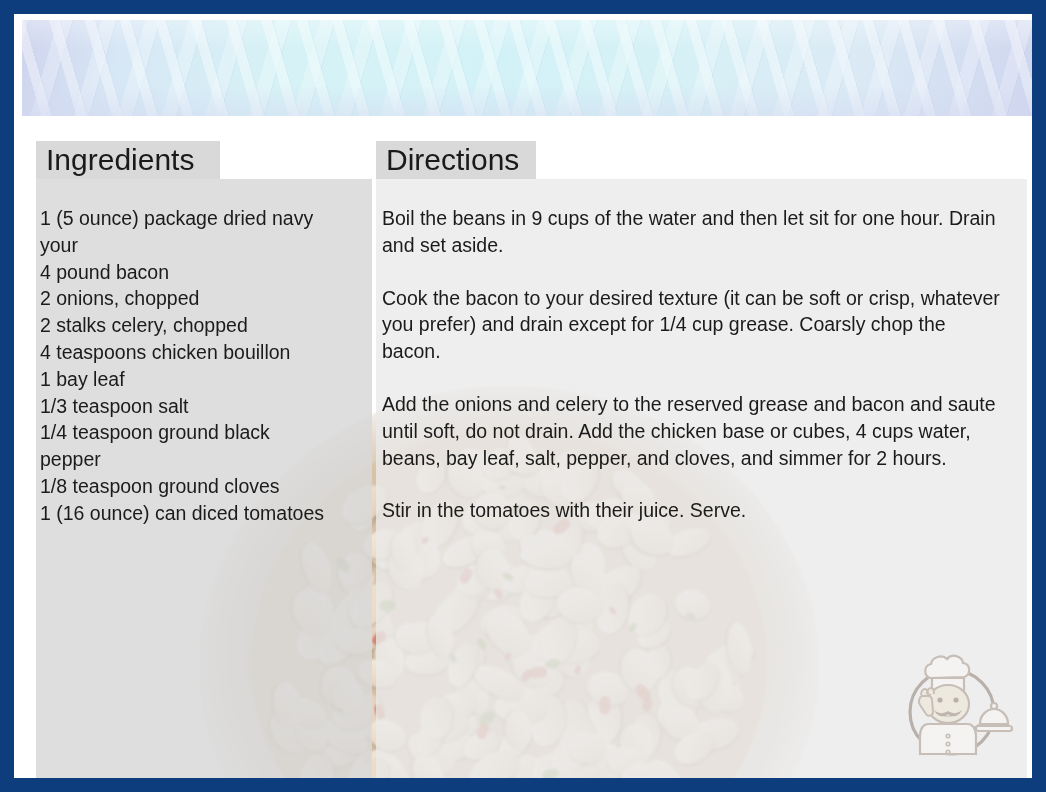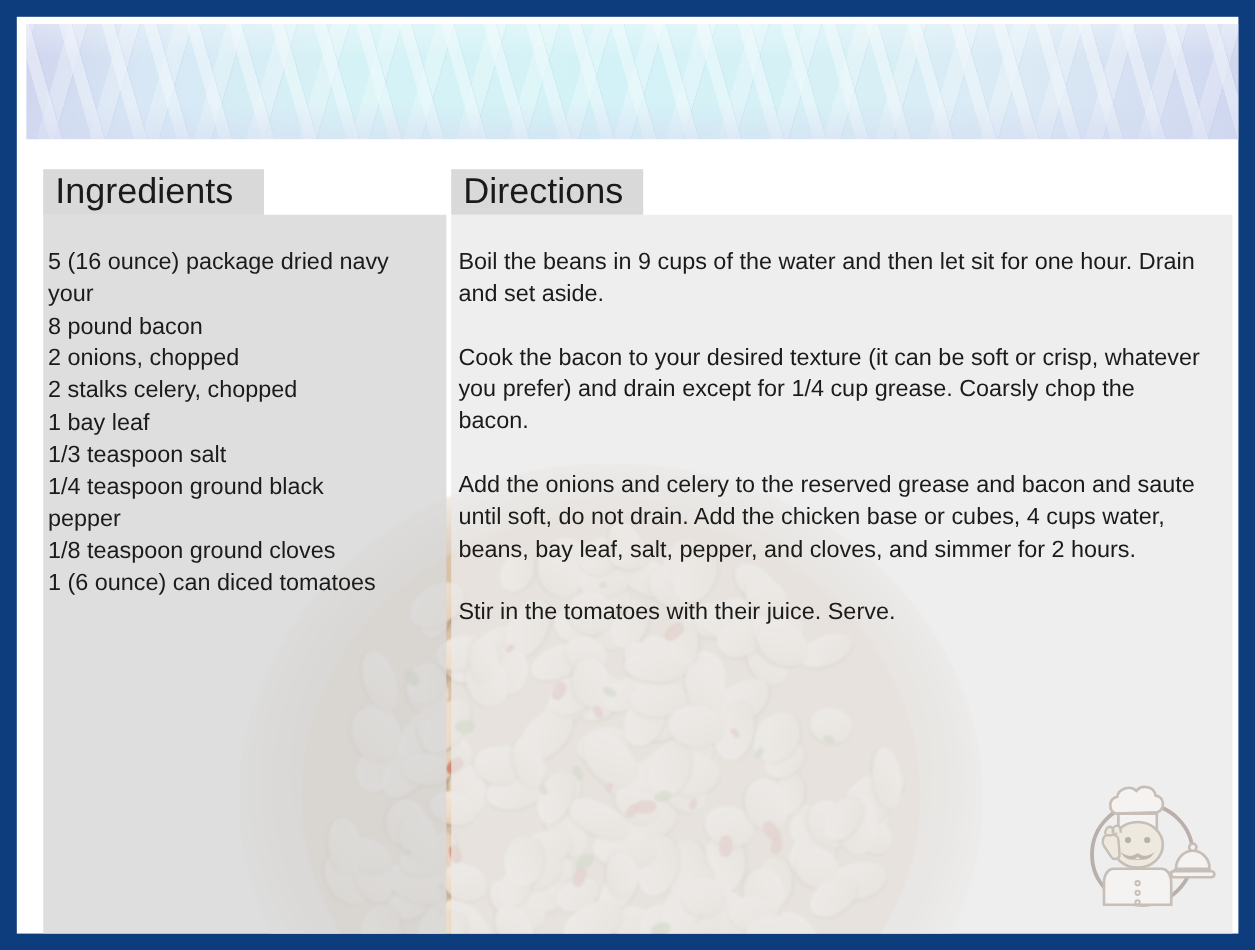--- a/index.html
+++ b/index.html
@@ -403,31 +403,32 @@
         </div>
       <div class="rim"></div>
     </div>
   </div>
 
   <div class="tab" id="ing-tab">
     <span class="tab-label">Ingredients</span>
   </div>
   <div class="panel" id="ing-panel">
     <div class="panel-body">
-      <div class="ing-line">5 (16 ounce) package dried navy</div>
+      <div class="ing-line">1 (5 ounce) package dried navy</div>
       <div class="ing-line">your</div>
-      <div class="ing-line">8 pound bacon</div>
+      <div class="ing-line">4 pound bacon</div>
       <div class="ing-line">2 onions, chopped</div>
       <div class="ing-line">2 stalks celery, chopped</div>
+      <div class="ing-line">4 teaspoons chicken bouillon</div>
       <div class="ing-line">1 bay leaf</div>
       <div class="ing-line">1/3 teaspoon salt</div>
       <div class="ing-line">1/4 teaspoon ground black</div>
       <div class="ing-line">pepper</div>
       <div class="ing-line">1/8 teaspoon ground cloves</div>
-      <div class="ing-line">1 (6 ounce) can diced tomatoes</div>
+      <div class="ing-line">1 (16 ounce) can diced tomatoes</div>
     </div>
   </div>
 
   <div class="tab" id="dir-tab">
     <span class="tab-label">Directions</span>
   </div>
   <div class="panel" id="dir-panel">
     <div class="panel-body">
       <p class="dir-para">Boil the beans in 9 cups of the water and then let sit for one hour. Drain and set aside.</p>
       <p class="dir-para">Cook the bacon to your desired texture (it can be soft or crisp, whatever you prefer) and drain except for 1/4 cup grease. Coarsly chop the bacon.</p>

